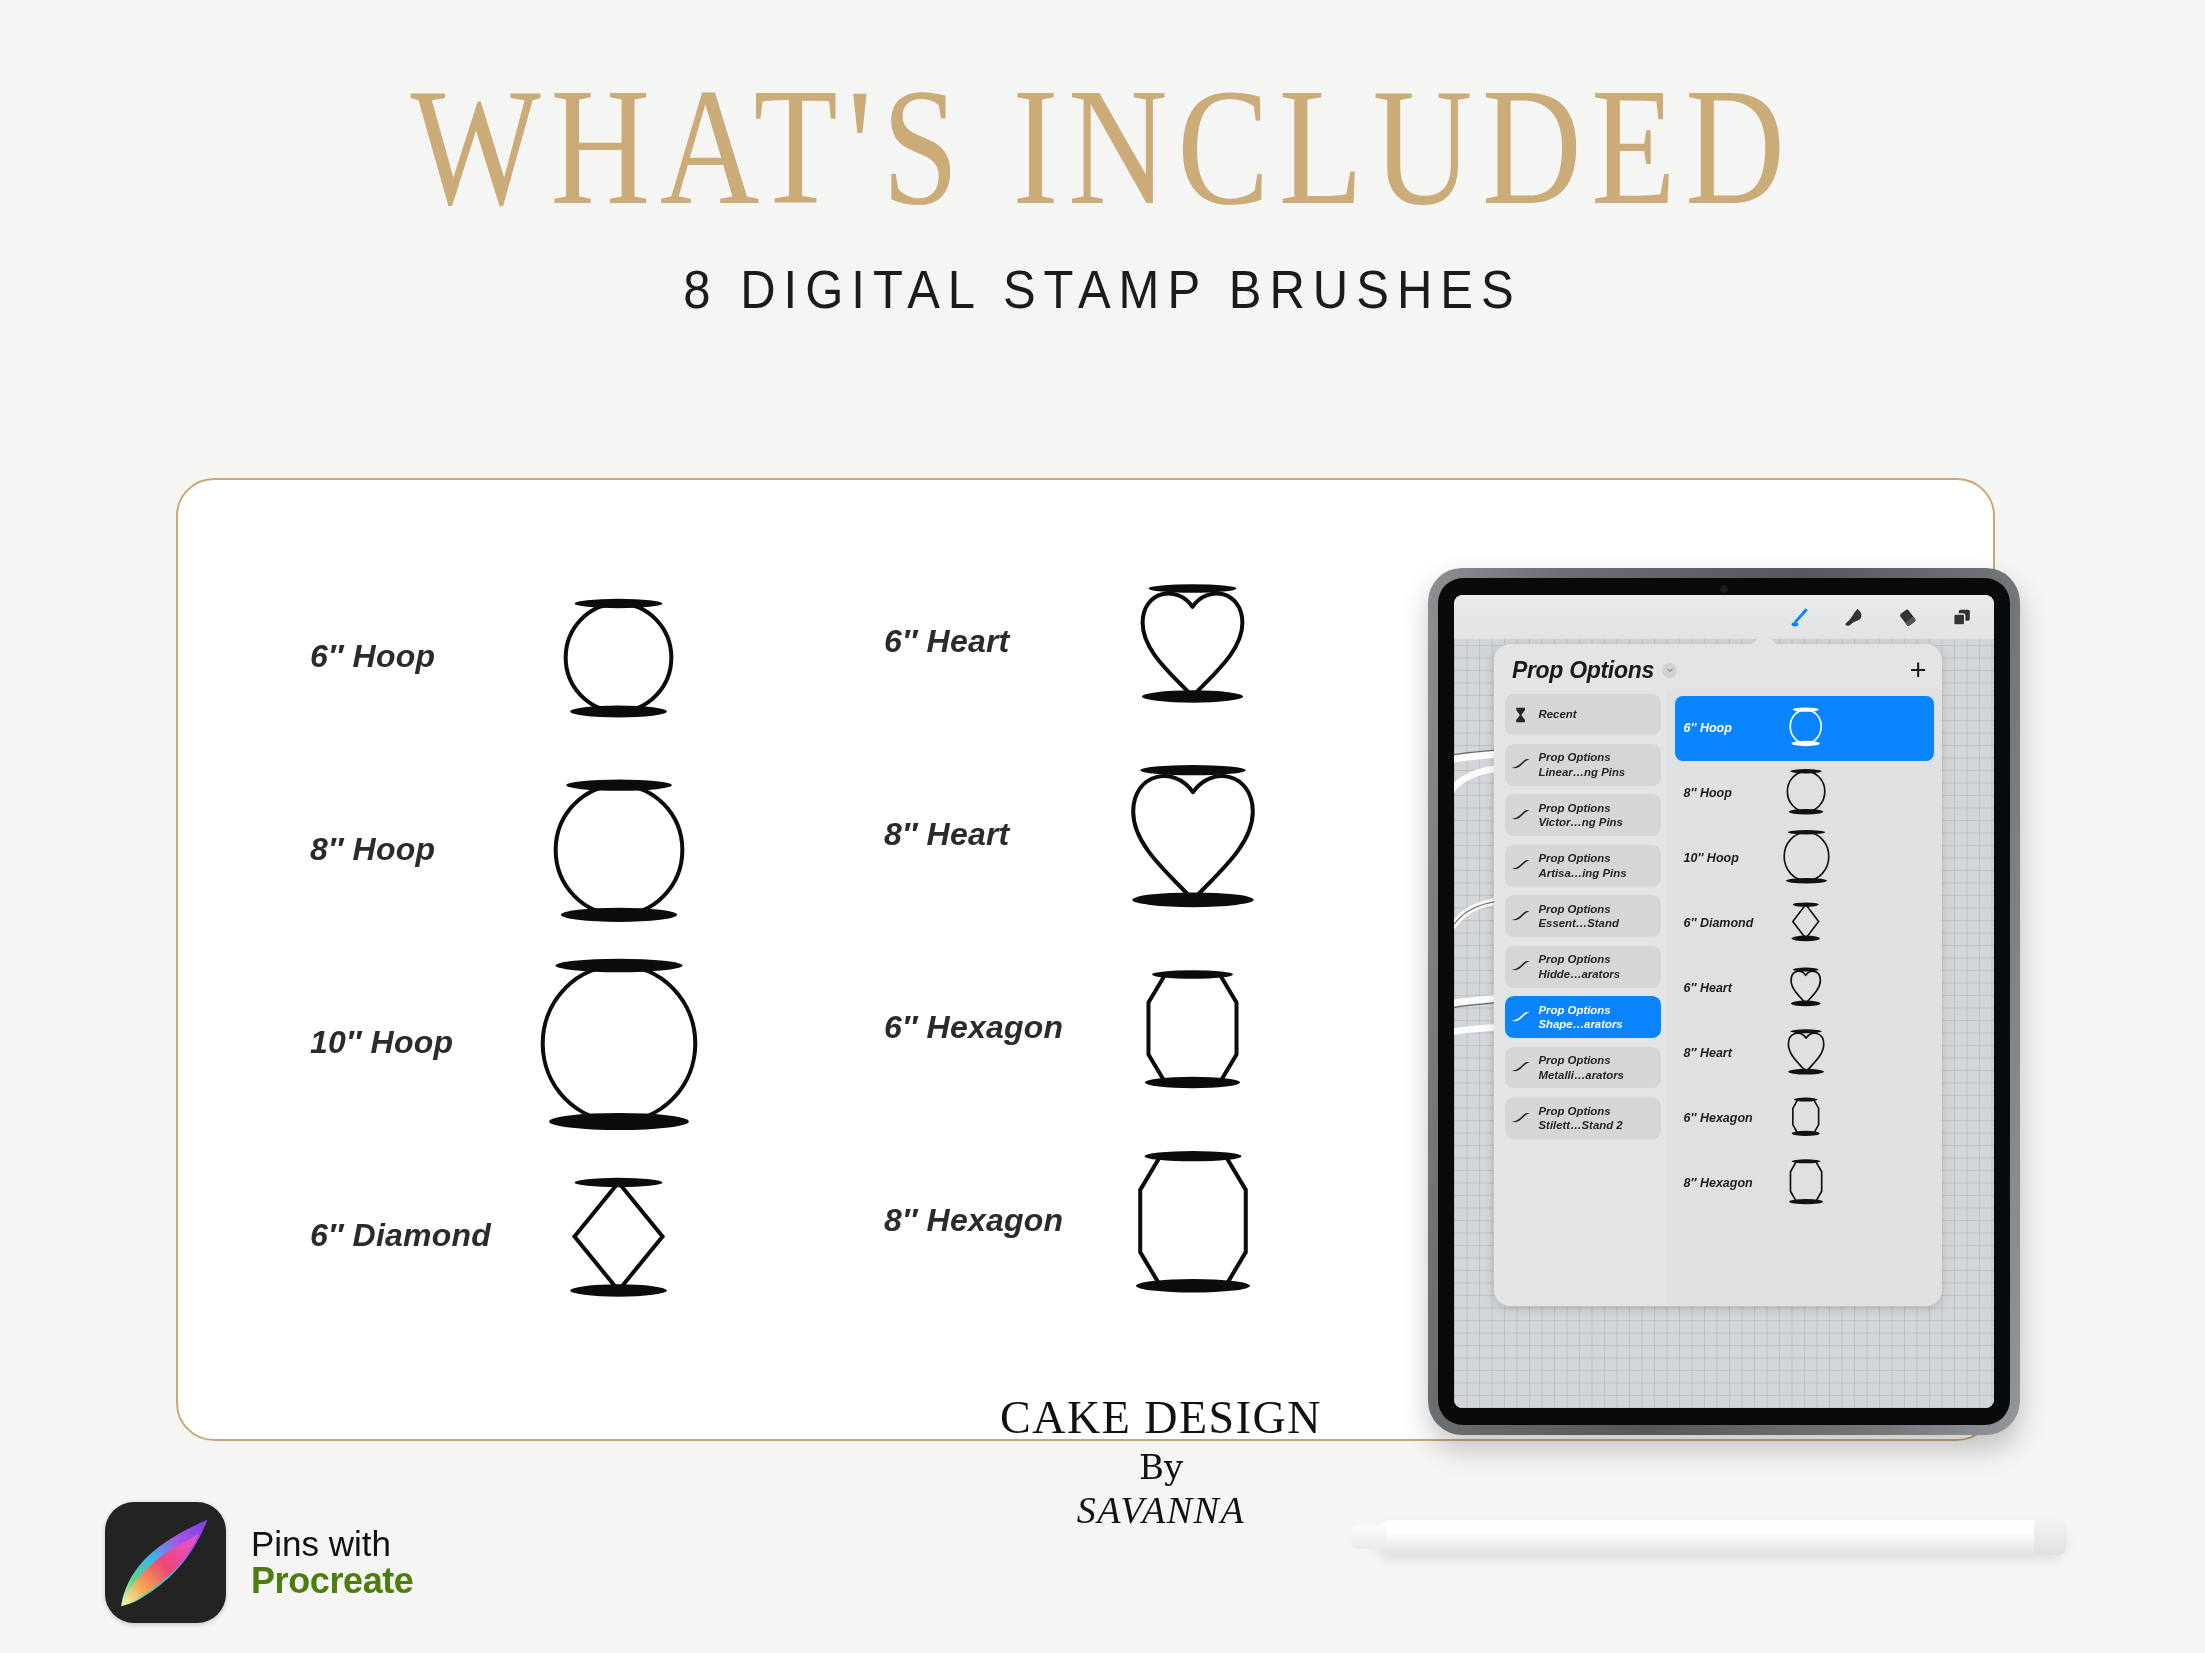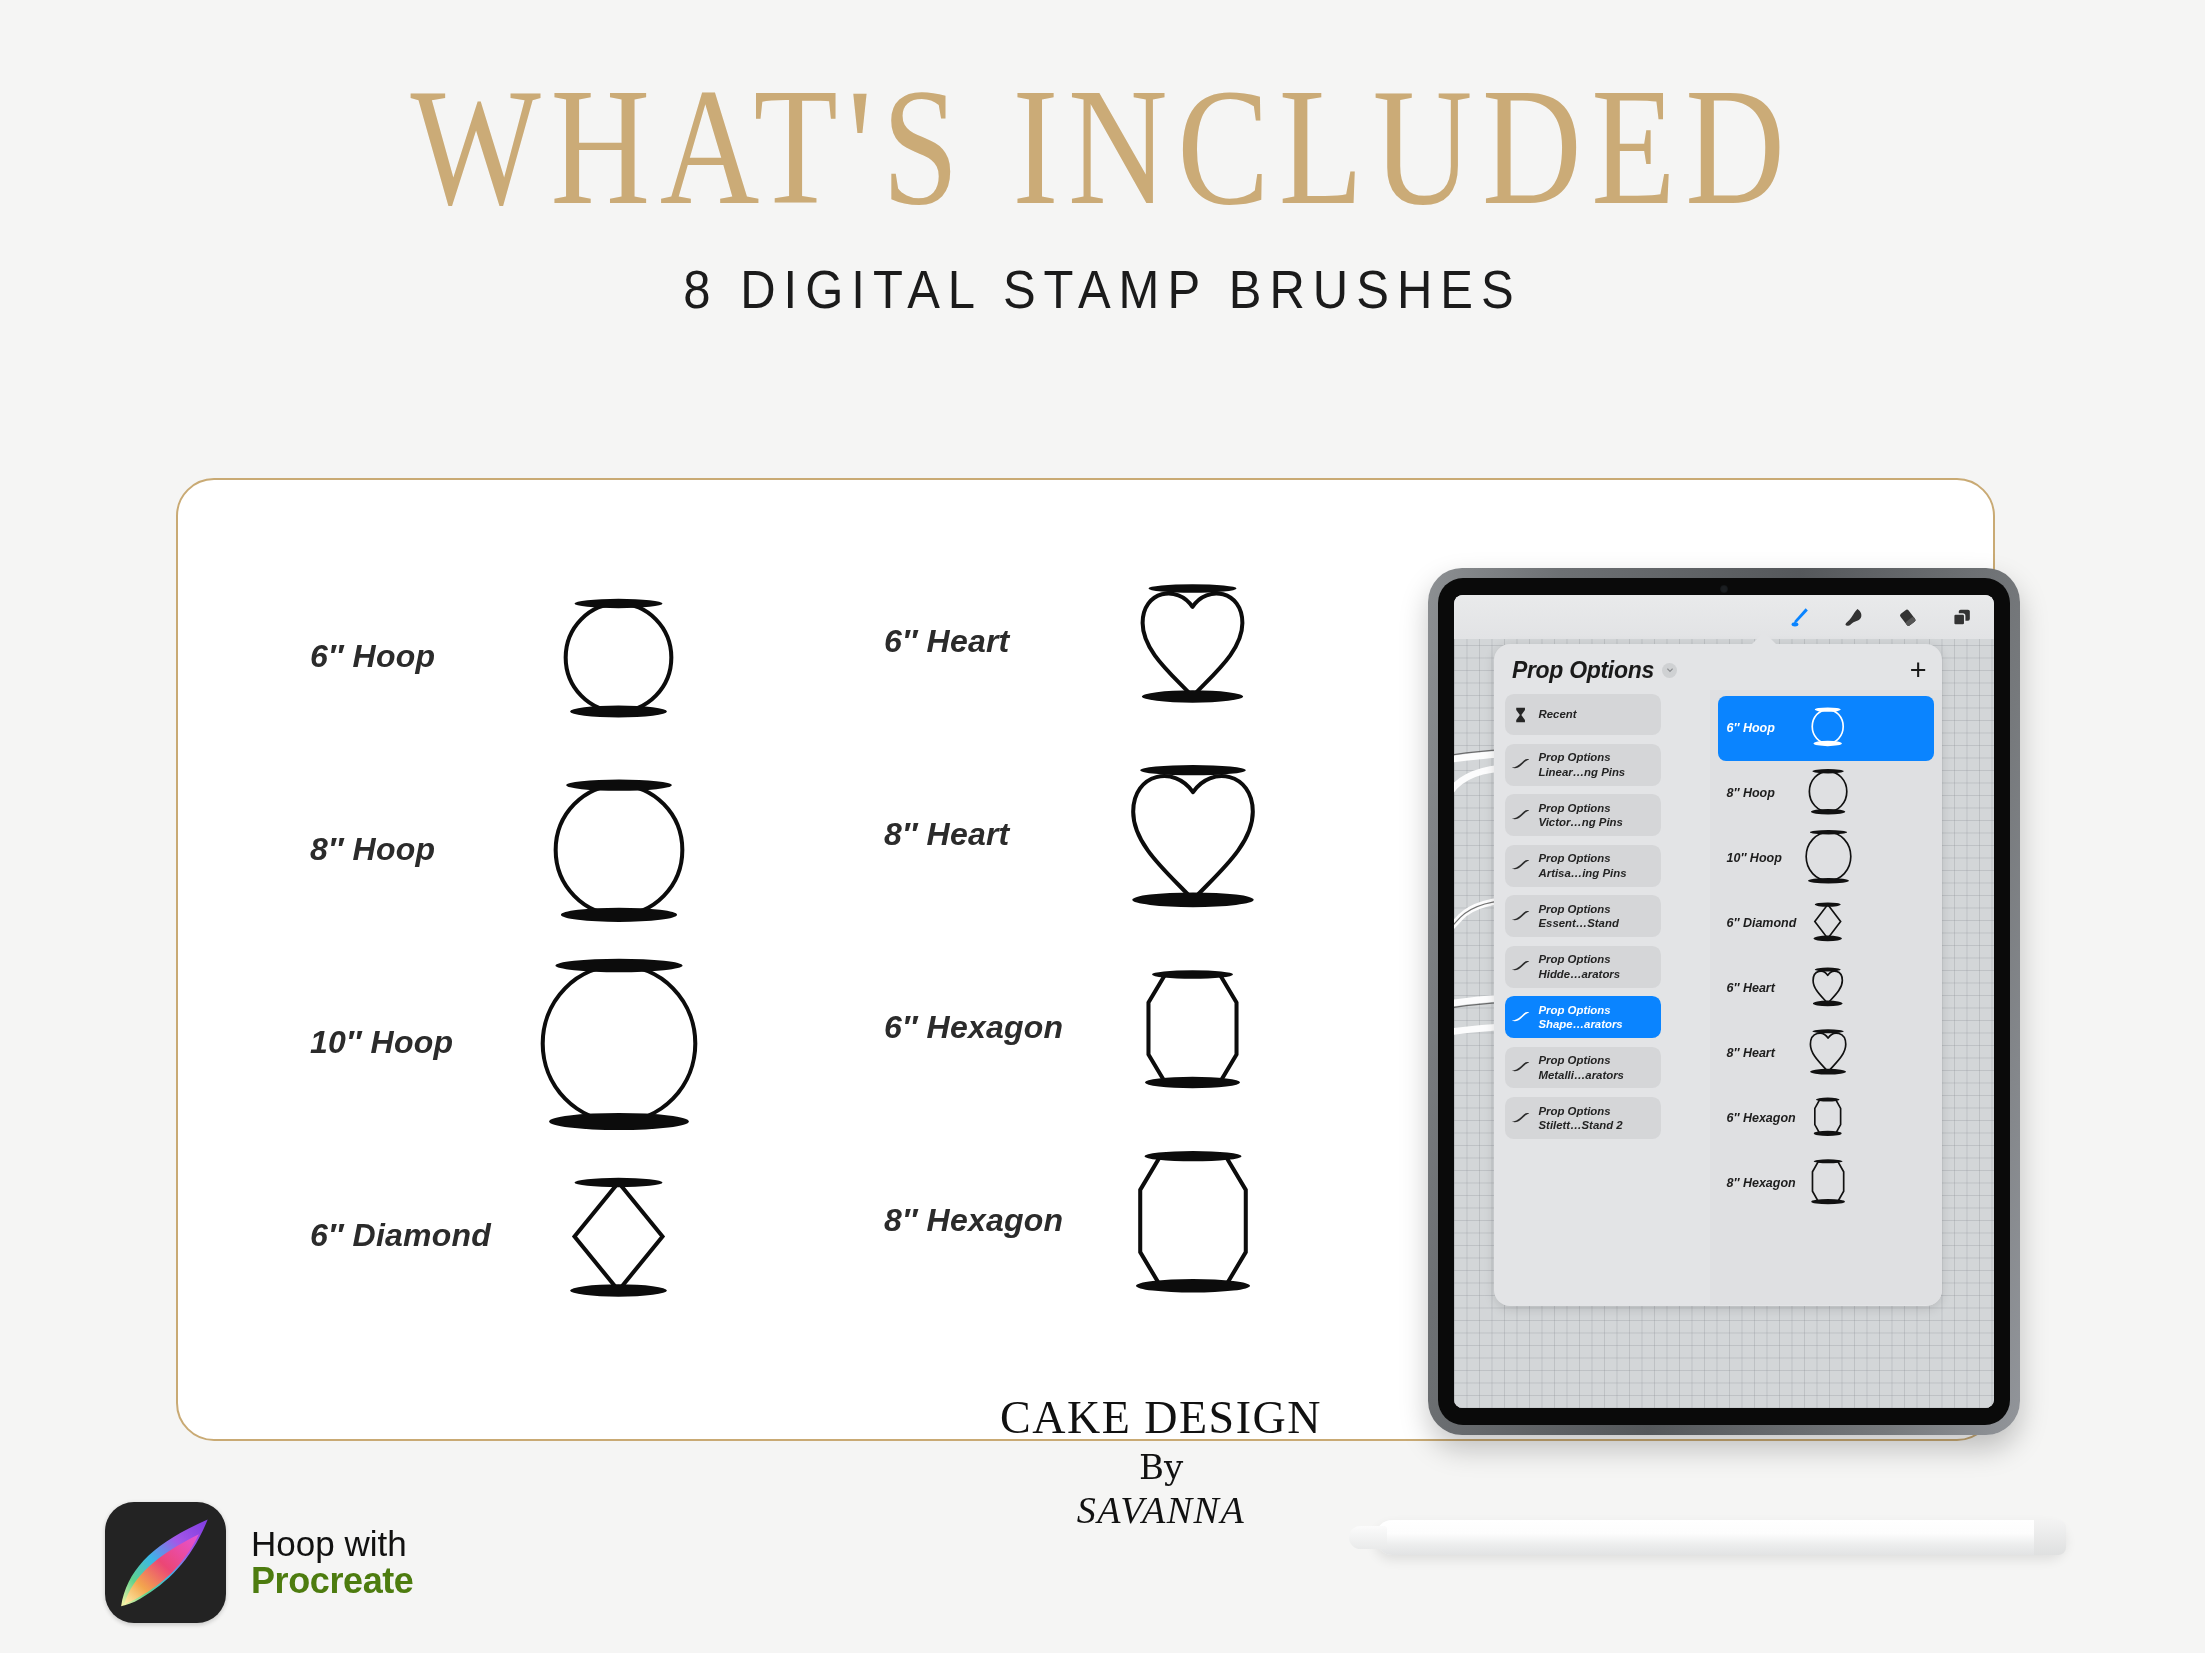--- a/index.html
+++ b/index.html
@@ -133,21 +133,21 @@
     display:flex; align-items:center;
     padding:12.5px 16px 5.9px 17.6px;
   }
   .pc-head-title { font-size:23px; font-weight:700; color:#1a1a1a; letter-spacing:-0.3px; }
   .pc-head-chev {
     margin-left:8px; width:15.4px; height:15.4px; border-radius:50%;
     background:#cfd1d3; display:flex; align-items:center; justify-content:center;
   }
   .pc-head-plus { margin-left:auto; font-size:29px; line-height:19px; color:#1a1a1a; font-weight:300; }
 
-  .pc-body { display:flex; height:calc(100% - 47px);gap:43px; }
+  .pc-body { display:flex; height:calc(100% - 47px); }
   .pc-sets { width:173px; padding:4.4px 6.6px 0 10.3px; }
   .pc-set {
     display:flex; align-items:center; gap:8px;
     background:#d5d6d8; border-radius:8.8px;
     padding:6.6px 5.9px; margin-bottom:8.8px; min-height:41px;
   }
   .pc-set.active { background:#0a84ff; }
   .pc-set .set-ic { width:20px; flex:0 0 20px; display:flex; justify-content:center; }
   .pc-set-label { font-size:11.4px; font-weight:700; color:#232323; line-height:1.25; }
   .pc-set.active .pc-set-label { color:#fff; }
@@ -577,21 +577,21 @@
             <stop offset="25%" stop-color="#fba34a"></stop>
           <stop offset="55%" stop-color="#f4416f"></stop>
             <stop offset="100%" stop-color="#e855d8"></stop>
         </linearGradient>
       </defs>
       <path d="M22 142 C30 92 66 56 140 24 C118 78 88 108 48 132 C38 138 28 141 22 142 Z" fill="url(#pg1)"></path>
       <path d="M26 140 C38 100 72 72 128 44 C106 88 78 112 46 130 C38 135 30 138 26 140 Z" fill="url(#pg2)" opacity=".95"></path>
     </svg>
   </div>
   <div class="pc-words">
-    <div class="w1">Hoop with</div>
+    <div class="w1">Pins with</div>
     <div class="w2">Procreate</div>
   </div>
 </div>
 
 <div class="brand">
   <div class="b1">CAKE DESIGN</div>
   <div class="b2">By</div>
   <div class="b3">SAVANNA</div>
 </div>
 

